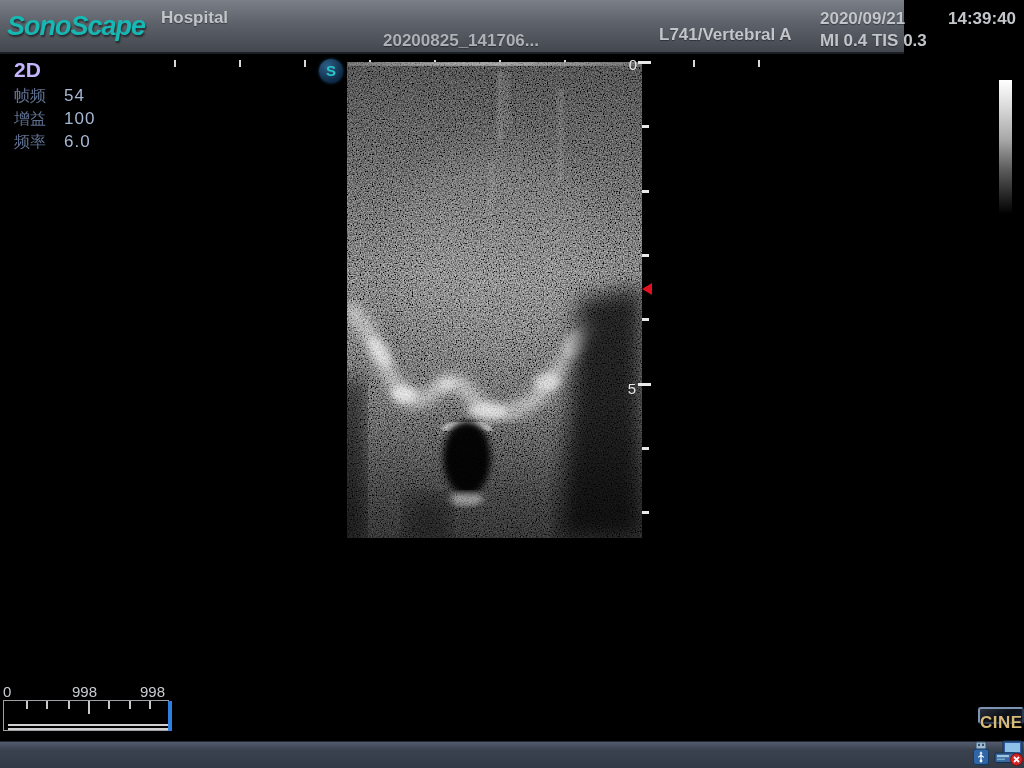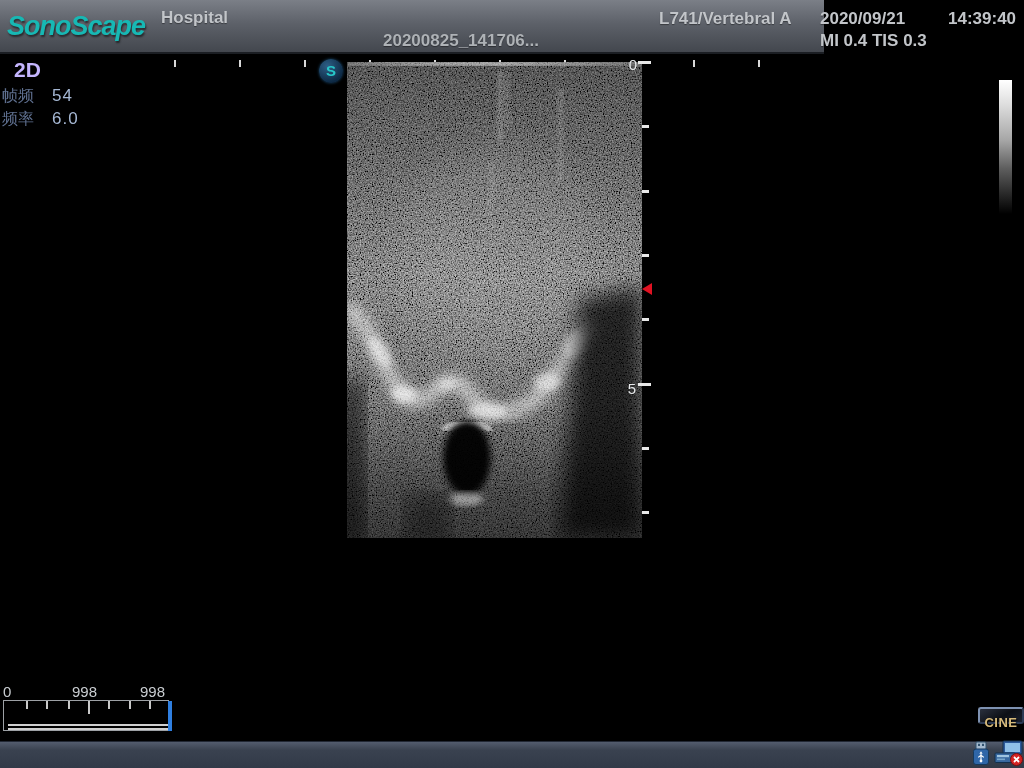--- a/index.html
+++ b/index.html
@@ -1,31 +1,31 @@
 <!DOCTYPE html>
 <html><head>
 <meta charset="utf-8">
 <style>
   html,body{margin:0;padding:0;background:#000;}
   .screen{position:relative;width:1024px;height:768px;background:#000;overflow:hidden;
           font-family:"Liberation Sans",sans-serif;-webkit-font-smoothing:antialiased;}
 
   
-  .topbar{position:absolute;top:0;left:0;width:824px;height:52px;
+  .topbar{position:absolute;top:0;left:0;width:904px;height:52px;
           background:linear-gradient(#7b7f87,#5d6169 45%,#43474e);
           border-bottom:2px solid #1b1e23;}
   .brand{position:absolute;left:7px;top:11px;font-size:27px;font-weight:bold;font-style:italic;
          color:#17b8b4;text-shadow:1px 2px 2px rgba(0,0,0,.55);letter-spacing:-1px;}
   .tb-text{position:absolute;font-size:17px;font-weight:bold;color:#c2c5c9;
            text-shadow:0 1px 1px rgba(0,0,0,.4);white-space:nowrap;text-align:center;}
   .tb-dim{color:#aeb2b6;}
 
   
   .mode-label{position:absolute;left:14px;top:58px;font-size:21px;font-weight:bold;color:#c4b5fd;}
-  .param-rows{position:absolute;left:2px;top:84px;width:140px;}
+  .param-rows{position:absolute;left:14px;top:84px;width:140px;}
   .prow{height:23px;line-height:23px;white-space:nowrap;}
   .plabel{display:inline-block;width:50px;font-size:16px;color:#5f7090;}
   .pvalue{font-size:17px;color:#a6b8d4;letter-spacing:1px;}
 
   
   .htick{position:absolute;top:60px;width:2px;height:7px;background:#d8d8d8;}
   .dtick{position:absolute;background:#e8e8e8;height:3px;}
   .dlabel{position:absolute;font-size:15px;color:#e6e8ea;width:12px;text-align:right;}
   .focus-arrow{position:absolute;left:642px;top:283px;width:0;height:0;
                border-top:6px solid transparent;border-bottom:6px solid transparent;
@@ -48,47 +48,48 @@
             border:1px solid #9da1a5;background:#000;box-sizing:border-box;}
   .ctick{position:absolute;top:0;width:2px;height:8px;background:#c8c8c8;}
   .ctick.long{height:13px;}
   .ctrack{position:absolute;left:4px;width:164px;height:2px;background:#cfcfcf;}
   .ccursor{position:absolute;left:168px;top:701px;width:4px;height:30px;background:#2f7fe0;}
 
   
   .cine-btn{position:absolute;left:978px;top:707px;width:46px;height:17px;box-sizing:border-box;
             background:linear-gradient(150deg,#2a303e,#0d1016 55%,#1a202e);
             border:2px solid;border-color:#7e92b2 #2c3a54 #2c3a54 #7e92b2;border-radius:3px;
-            color:#d6ba7a;font-size:13px;font-weight:bold;letter-spacing:.5px;
+            color:#d6ba7a;font-size:17px;font-weight:bold;letter-spacing:.5px;
             text-align:center;line-height:27px;text-shadow:1px 1px 1px #000;cursor:pointer;}
 
   
   .bottombar{position:absolute;left:0;top:741px;width:1024px;height:27px;
              background:linear-gradient(#535c6d,#3a4250 30%,#313947);
              border-top:1px solid #222834;}
   .tray-icon{position:absolute;cursor:pointer;}
 </style>
 </head>
 <body>
 
 <div class="screen">
 
   <div class="topbar">
     <div class="brand">SonoScape</div>
     <div class="tb-text" style="left:161px;top:8px;">Hospital</div>
     <div class="tb-text tb-dim" style="left:376px;top:31px;margin-left:7px;">20200825_141706...</div>
-    <div class="tb-text" style="left:659px;top:9px;">L741/Vertebral A</div>
+    <div class="tb-text" style="left:659px;top:25px;">L741/Vertebral A</div>
     <div class="tb-text" style="left:812px;top:9px;margin-left:8px;">2020/09/21</div>
     <div class="tb-text" style="left:948px;top:9px;">14:39:40</div>
     <div class="tb-text" style="left:820px;top:31px;">MI 0.4 TIS 0.3</div>
   </div>
 
   <div class="mode-label">2D</div>
   <div class="param-rows">
       <div class="prow"><span class="plabel">帧频</span><span class="pvalue">54</span></div>
+      <div class="prow"><span class="plabel">增益</span><span class="pvalue">100</span></div>
       <div class="prow"><span class="plabel">频率</span><span class="pvalue">6.0</span></div>
     </div>
 
   <div id="hticks">
       <div class="htick" style="left: 174px;"></div>
       <div class="htick" style="left: 239px;"></div>
       <div class="htick" style="left: 304px;"></div>
       <div class="htick" style="left: 369px;"></div>
       <div class="htick" style="left: 434px;"></div>
       <div class="htick" style="left: 499px;"></div>

